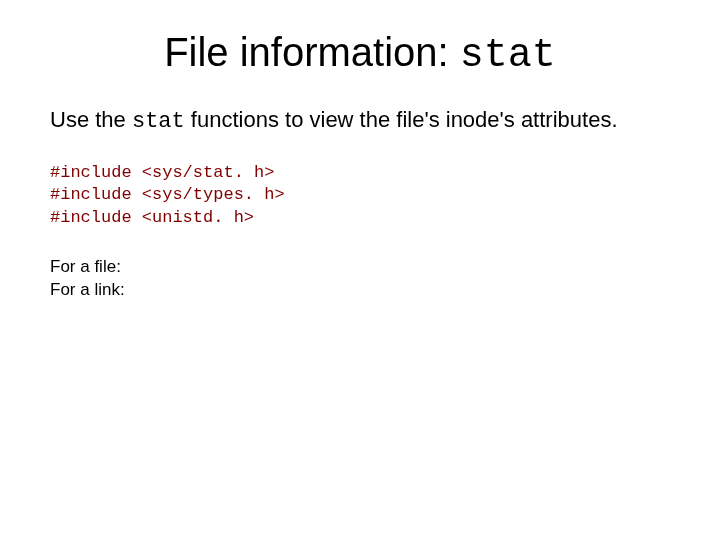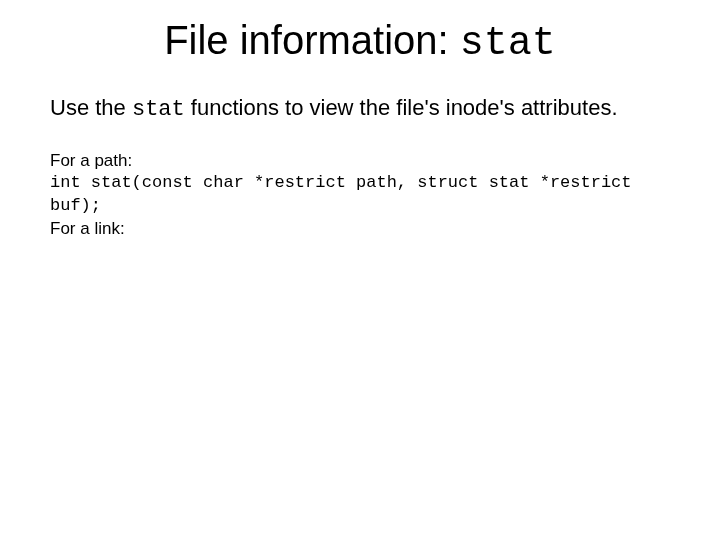--- a/index.html
+++ b/index.html
@@ -6,21 +6,21 @@
     margin: 0;
     padding: 0;
     width: 720px;
     height: 540px;
     background: #ffffff;
     font-family: Arial, Helvetica, sans-serif;
     color: #000000;
     box-sizing: border-box;
   }
   .slide {
-    padding: 18px 50px 0 50px;
+    padding: 30px 50px 0 50px;
   }
   .title {
     font-size: 40px;
     text-align: center;
     margin: 0 0 28px 0;
     font-weight: normal;
   }
   .mono {
     font-family: "Courier New", Courier, monospace;
   }
@@ -56,20 +56,22 @@
 <div class="slide">
 
   <h1 class="title">
     <span>File information: </span><span class="mono">stat</span>
   </h1>
 
   <div class="intro">
     <span>Use the </span><span class="mono">stat</span><span> functions to view the file's inode's attributes.</span>
   </div>
 
+  <div class="codeblock">#include &lt;sys/stat. h&gt;
+#include &lt;sys/types. h&gt;
+#include &lt;unistd. h&gt;</div>
 
   <div class="sig-section">
-    <div class="sig-label">For a path:</div>
-    <div class="sig-code">int stat(const char *restrict path, struct stat *restrict buf);</div>
+    <div class="sig-label">For a file:</div>
     <div class="sig-label">For a link:</div>
   </div>
 
 </div>
 
 </body></html>

